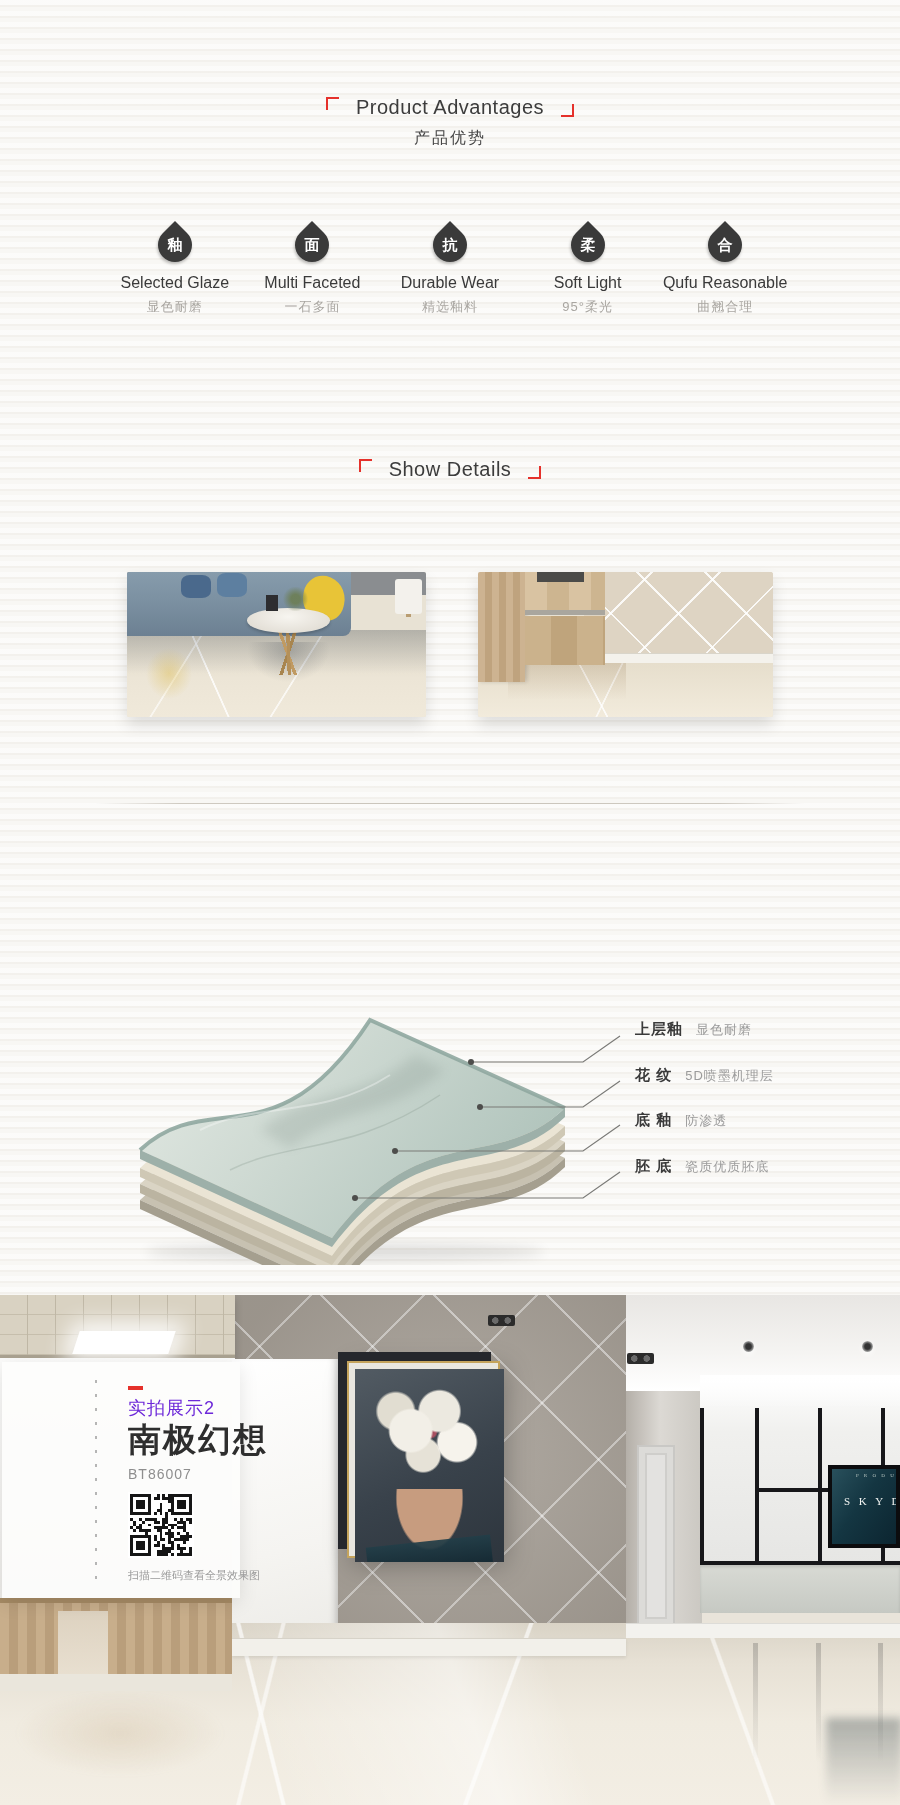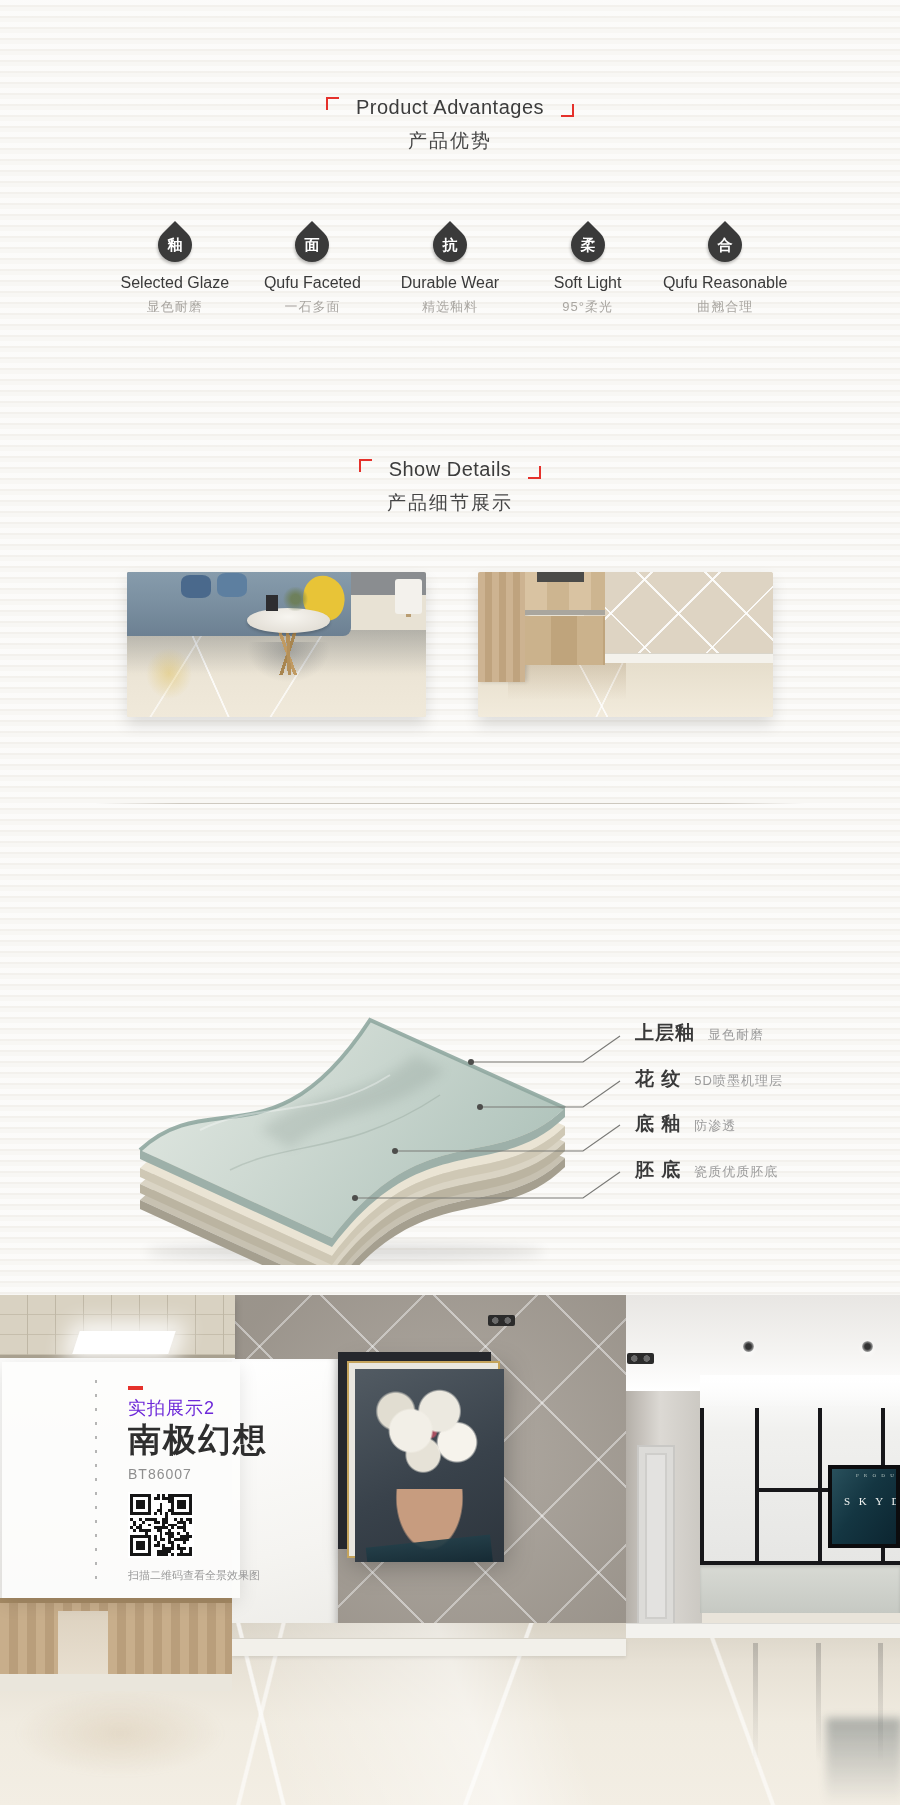--- a/index.html
+++ b/index.html
@@ -6,21 +6,21 @@
   body { background:#efedea; font-family:"Liberation Sans", sans-serif; }
   .page { position:relative; width:900px; height:1805px; margin:0 auto; overflow:hidden;
     background:#f8f7f4;
     background-image:repeating-linear-gradient(180deg, rgba(255,255,255,.5) 0 5px, rgba(228,223,215,.25) 5px 7px, rgba(255,255,255,0) 7px 11px);
   }
   
   .sec-head { position:absolute; left:0; width:100%; text-align:center; }
   .t-en { display:inline-block; position:relative; font-size:20px; color:#3c3c3c; font-weight:500; letter-spacing:.5px; }
   .corner-tl { position:absolute; left:-30px; top:1px; width:13px; height:13px; border-left:2px solid #e5312b; border-top:2px solid #e5312b; }
   .corner-br { position:absolute; right:-30px; bottom:2px; width:13px; height:13px; border-right:2px solid #e5312b; border-bottom:2px solid #e5312b; }
-  .t-cn { font-size:19px; color:#464646; margin-top:9px; letter-spacing:2px; }
+  .t-cn { font-size:16px; color:#464646; margin-top:9px; letter-spacing:2px; }
   #head-adv { top:96px; } #head-det { top:458px; } #head-sch { top:868px; }
   
   .adv-row { position:absolute; top:228px; left:106px; width:688px; display:flex; justify-content:space-between; }
   .adv-item { width:138px; text-align:center; }
   .drop { width:34px; height:34px; background:#3a3a3a; border-radius:0 50% 50% 50%; transform:rotate(45deg); margin:0 auto 12px; display:flex; align-items:center; justify-content:center; box-shadow:1px 2px 3px rgba(0,0,0,.25); }
   .drop span { transform:rotate(-45deg); color:#fff; font-size:15px; font-weight:700; }
   .adv-en { font-size:16px; color:#3a3a3a; white-space:nowrap; }
   .adv-cn { font-size:13px; color:#a9a6a1; margin-top:6px; letter-spacing:1px; }
   
   .photo { position:absolute; top:572px; height:145px; overflow:hidden; border-radius:2px; box-shadow:0 8px 16px rgba(0,0,0,.12); background:#e8e2d4; }
@@ -64,21 +64,21 @@
   .p2-counter { left:16%; top:26%; width:27%; height:4%; background:#a9a69e; }
   .p2-cabdn { left:16%; top:30%; width:27%; height:34%; background:repeating-linear-gradient(90deg,#cbb28c 0 26px,#bfa47c 26px 52px); }
   .p2-hood { left:20%; top:0; width:16%; height:7%; background:#4b4b49; }
   
   .divider { position:absolute; top:803px; left:95px; width:710px; height:1px;
     background:linear-gradient(90deg, rgba(205,200,192,0), #cfcac1 12%, #c9c4ba 50%, #cfcac1 88%, rgba(205,200,192,0)); }
   
   .schem-svg { position:absolute; left:110px; top:980px; }
   .lines-svg { position:absolute; left:100px; top:980px; }
   .layer-row { position:absolute; left:635px; display:flex; align-items:baseline; white-space:nowrap; height:24px; }
-  .layer-name { font-size:19px; font-weight:700; color:#3a3a3a; letter-spacing:1px; }
+  .layer-name { font-size:15px; font-weight:700; color:#3a3a3a; letter-spacing:1px; }
   .layer-desc { font-size:13px; color:#9b9b9b; margin-left:13px; letter-spacing:1px; }
   #lrow1 { top:1020px; } #lrow2 { top:1066px; } #lrow3 { top:1111px; } #lrow4 { top:1157px; }
   
   .showcase { position:absolute; left:0; top:1295px; width:900px; height:510px; overflow:hidden; background:#e9e4da; }
   .showcase div { position:absolute; }
   .sc-ceilL { left:0; top:0; width:235px; height:63px; background:#d9d2c2;
     background-image:repeating-linear-gradient(90deg, transparent 0 27px, #bfb7a5 27px 28px),
                      repeating-linear-gradient(180deg, transparent 0 19px, #c6beac 19px 20px);
     border-bottom:3px solid #aaa291; box-shadow:0 4px 8px rgba(0,0,0,.18); }
   .sc-light { left:76px; top:36px; width:96px; height:23px; background:#fff; transform:skewX(-18deg);
@@ -163,21 +163,21 @@
       <div class="drop">
           <span>釉</span>
         </div>
       <div class="adv-en">Selected Glaze</div>
       <div class="adv-cn">显色耐磨</div>
     </div>
     <div class="adv-item">
       <div class="drop">
           <span>面</span>
         </div>
-      <div class="adv-en">Qufu Faceted</div>
+      <div class="adv-en">Multi Faceted</div>
       <div class="adv-cn">一石多面</div>
     </div>
     <div class="adv-item">
       <div class="drop">
           <span>抗</span>
         </div>
       <div class="adv-en">Durable Wear</div>
       <div class="adv-cn">精选釉料</div>
     </div>
     <div class="adv-item">
@@ -193,21 +193,20 @@
         </div>
       <div class="adv-en">Qufu Reasonable</div>
       <div class="adv-cn">曲翘合理</div>
     </div>
   </div>
 
   <div class="sec-head" id="head-det">
     <div class="t-en">
       <span class="corner-tl"></span><span>Show Details</span><span class="corner-br"></span>
     </div>
-    <div class="t-cn">产品细节展示</div>
   </div>
 
   <div class="photo" id="photo1">
     <div class="p1-wall"></div>
     <div class="p1-floor"></div>
     <div class="p1-grout"></div>
     <div class="p1-reflect"></div>
     <div class="p1-refy"></div>
     <div class="p1-reft"></div>
     <div class="p1-sofa"></div>

